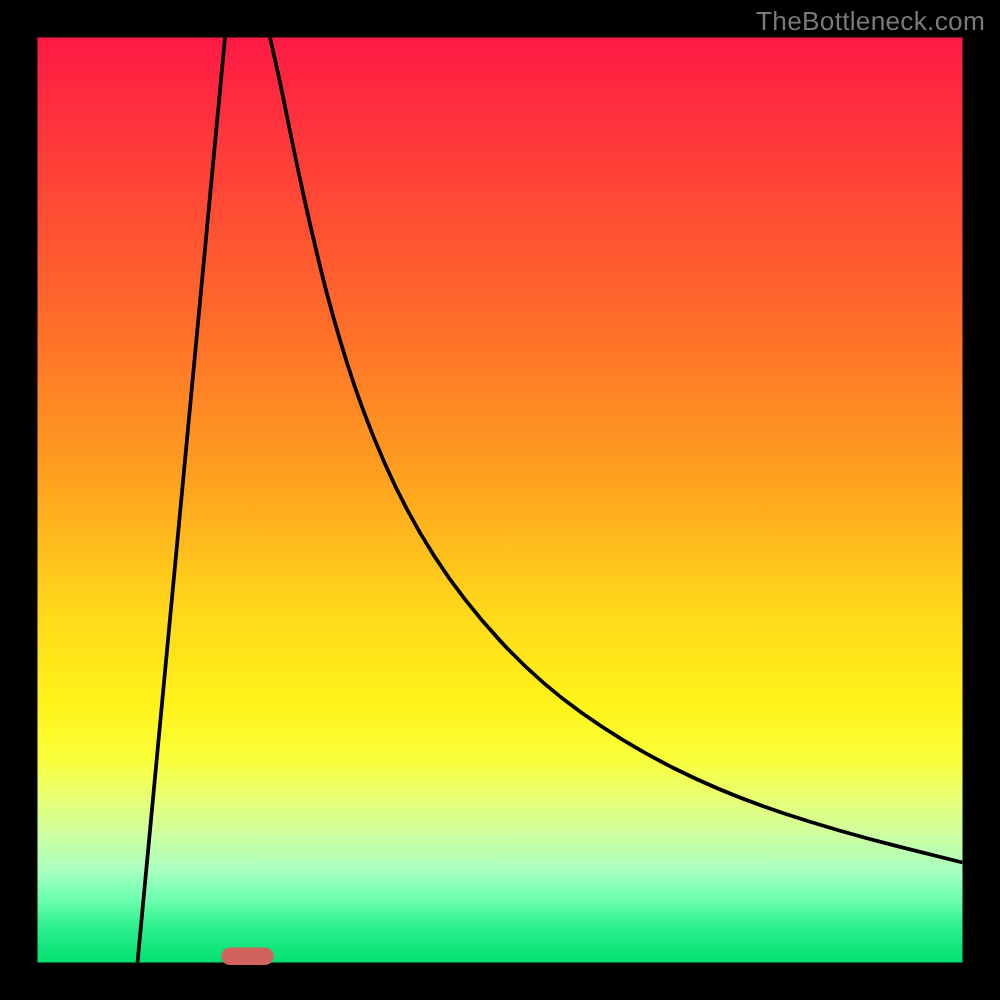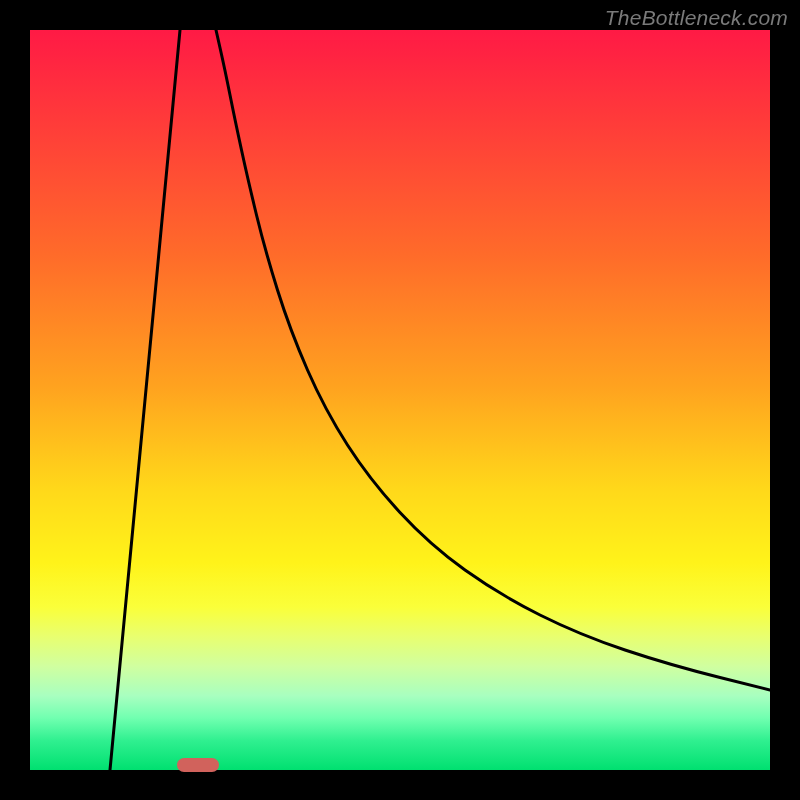--- a/index.html
+++ b/index.html
@@ -11,21 +11,20 @@
     overflow: hidden;
     font-family: Arial, Helvetica, sans-serif;
   }
   .frame {
     position: absolute;
     left: 0;
     top: 0;
     width: 800px;
     height: 800px;
     background: #000;
-    font-style: italic;
   }
   .plot {
     position: absolute;
     left: 30px;
     top: 30px;
     width: 740px;
     height: 740px;
     background: linear-gradient(to bottom,
       #ff1a45 0%,
       #ff3a3a 12%,

